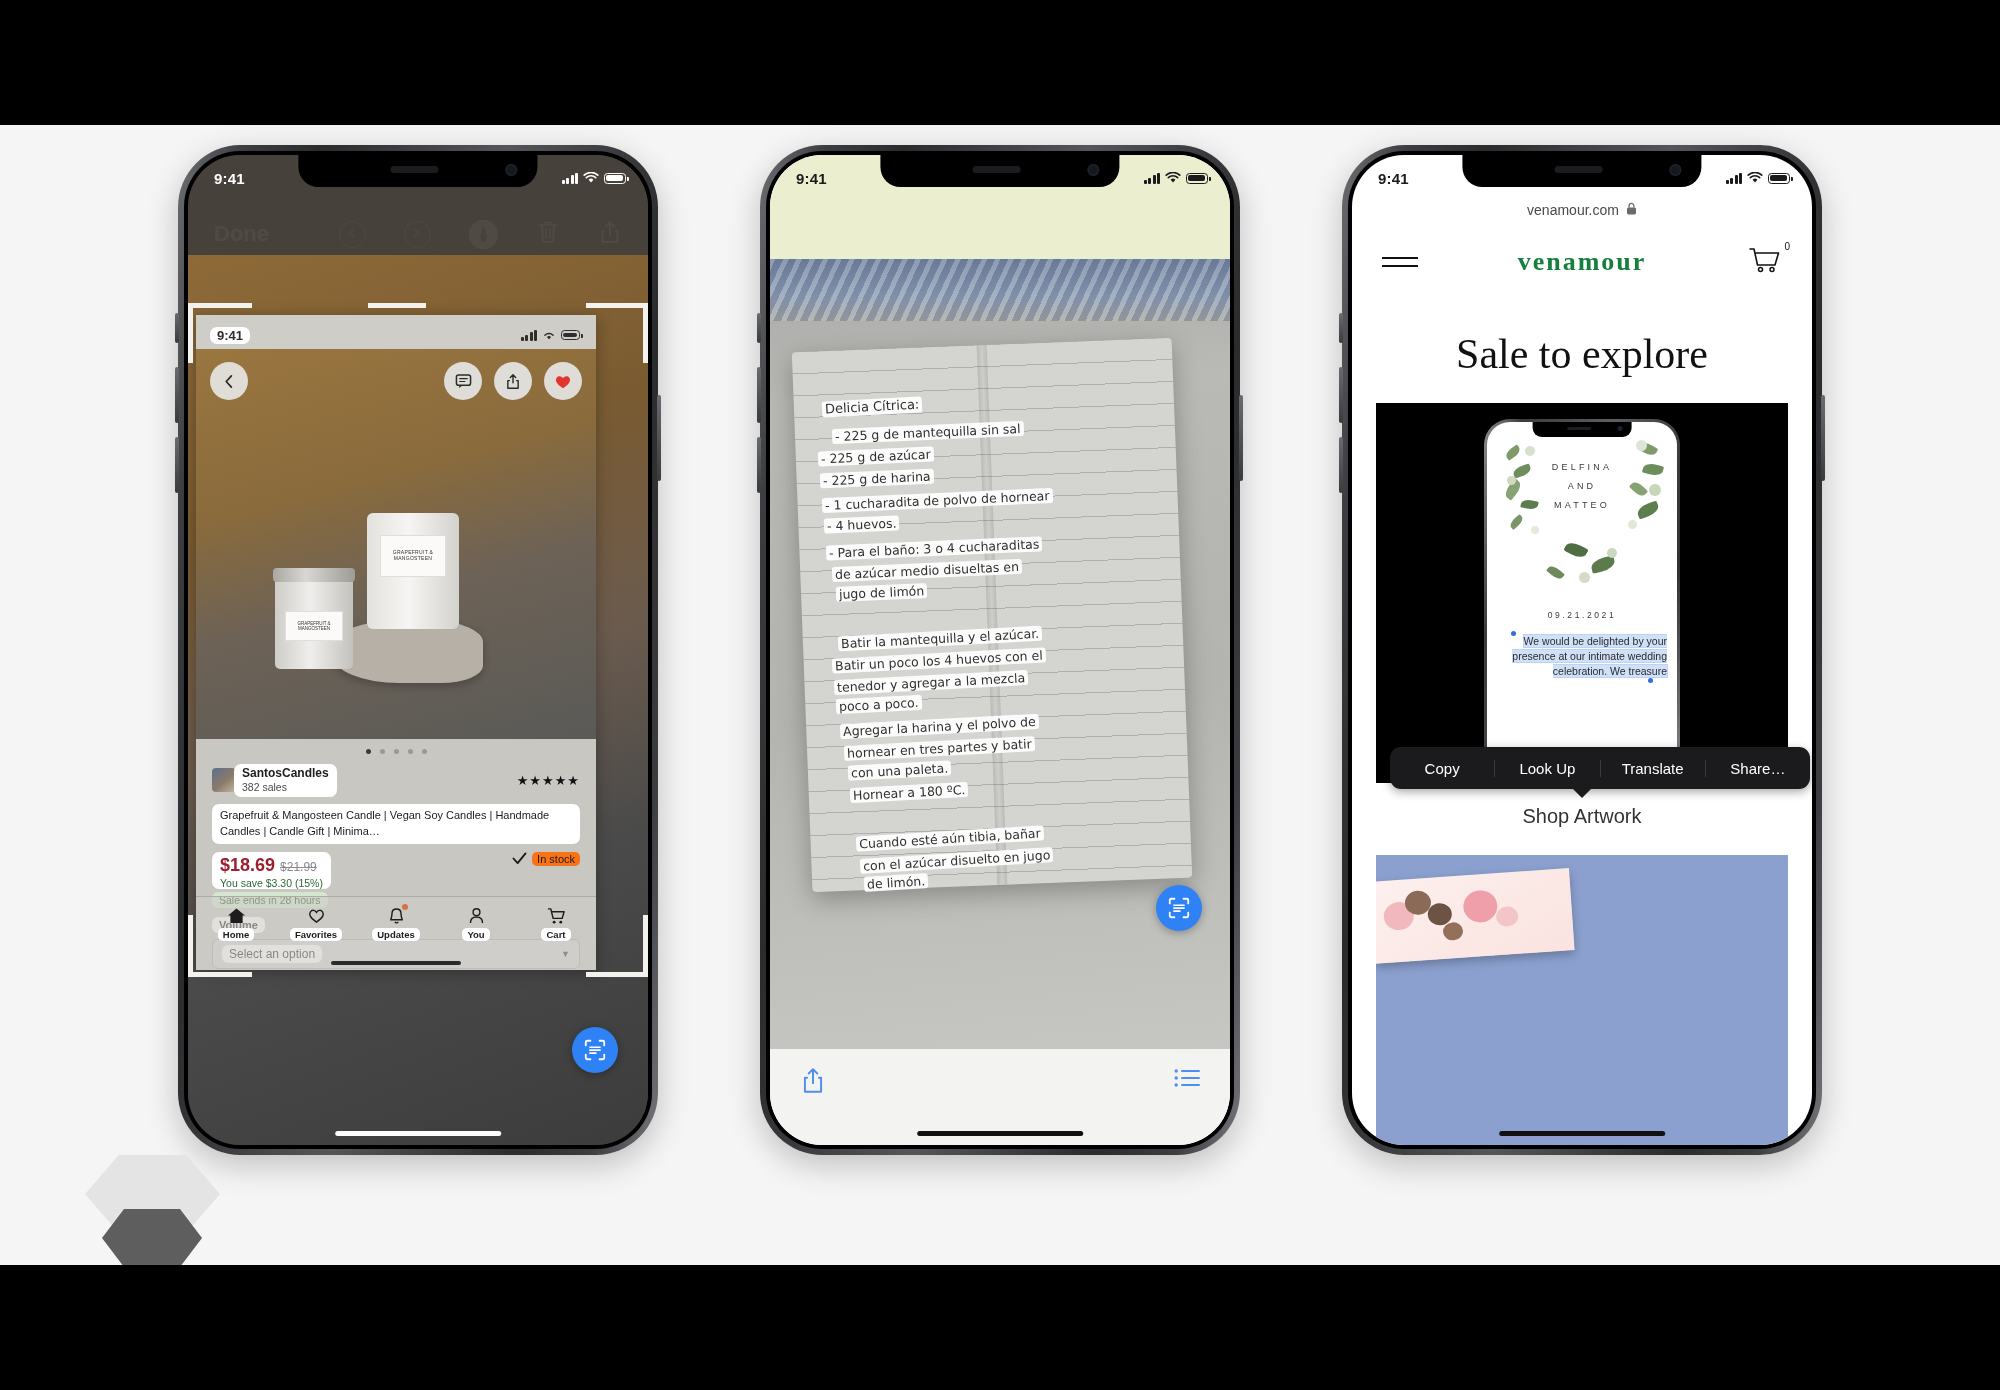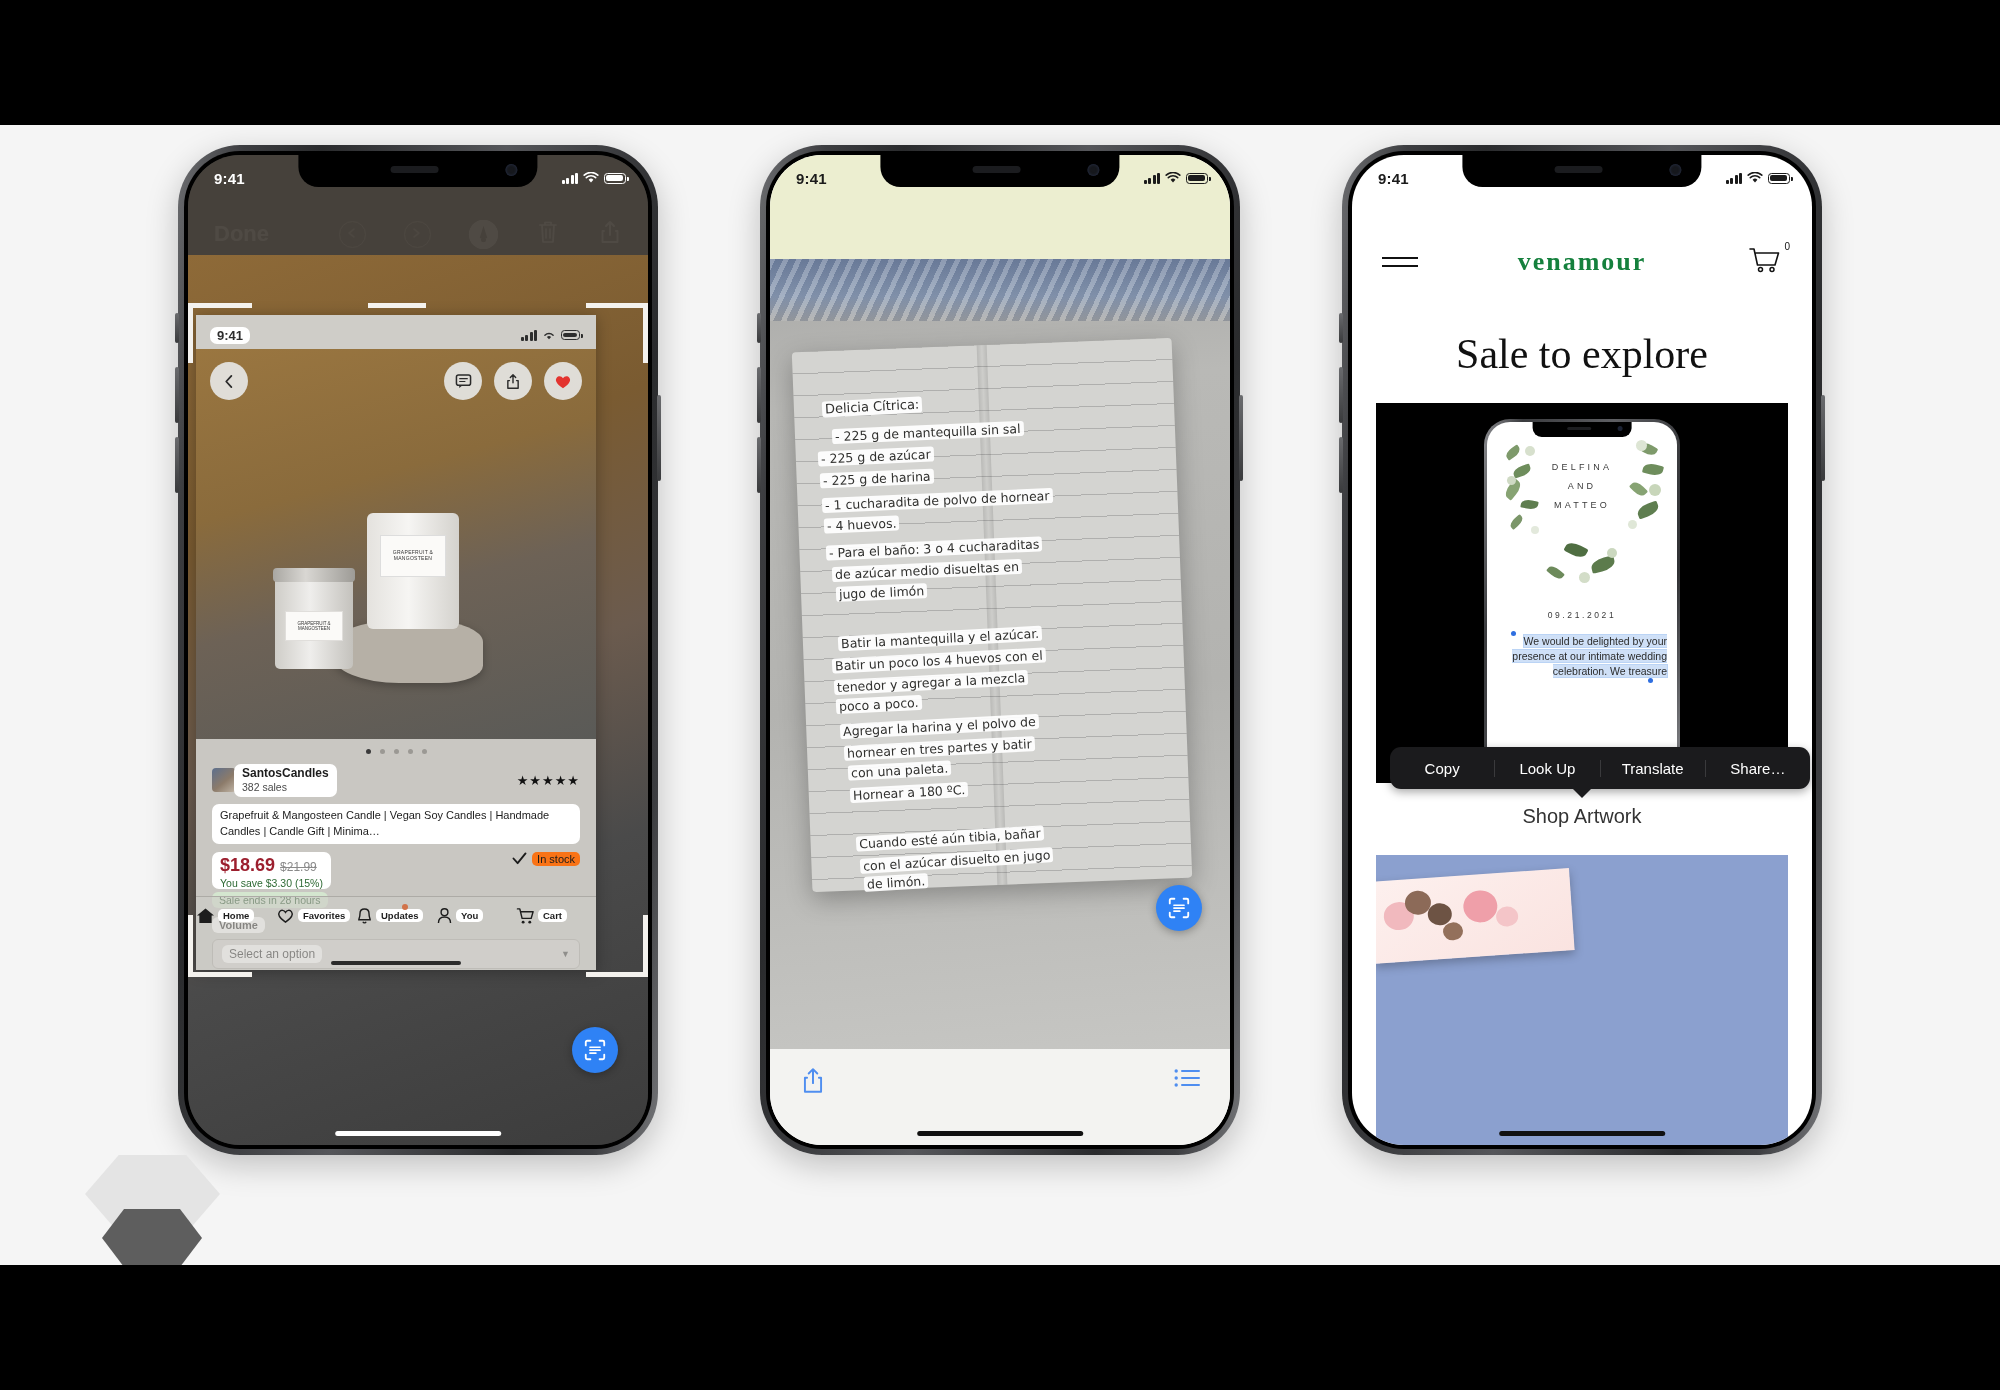--- a/index.html
+++ b/index.html
@@ -145,21 +145,21 @@
   .price-now{font-size:18px;font-weight:bold;color:#9c1f2e;display:inline;}
   .price-was{font-size:12px;color:#8a8a8a;text-decoration:line-through;margin-left:5px;}
   .price-save{font-size:10.5px;color:#2e6a34;margin-top:1px;}
   .sale-ends{display:inline-block;margin:3px 16px 0 16px;background:#d4e6cf;border-radius:6px;padding:2px 7px;font-size:10.5px;color:#1f4d22;}
   .instock{margin-left:auto;display:flex;align-items:center;gap:5px;font-size:11px;color:#1b1b1b;}
   .opt-label{margin:9px 16px 0 16px;display:inline-block;background:#fff;border-radius:6px;padding:2px 7px;font-size:11px;font-weight:bold;color:#1b1b1b;}
   .opt-select{margin:6px 16px 0 16px;height:30px;border:1px solid #a8a6a1;border-radius:6px;display:flex;align-items:center;padding:0 9px;background:rgba(255,255,255,.22);}
   .opt-select .val{background:#fff;border-radius:6px;padding:2px 7px;font-size:12px;color:#1b1b1b;}
   .opt-select .car{margin-left:auto;font-size:9px;color:#333;}
   .tabbar{position:absolute;bottom:0;left:0;right:0;height:74px;border-top:1px solid #adaba6;background:rgba(205,203,198,.6);display:flex;align-items:flex-start;padding-top:9px;}
-  .tab{flex:1;display:flex;flex-direction:row;align-items:center;gap:3px;position:relative;}
+  .tab{flex:1;display:flex;flex-direction:column;align-items:center;gap:3px;position:relative;}
   .tab .ti{color:#333;height:19px;display:flex;align-items:center;}
   .tab .tl{font-size:9.5px;color:#1d1d1d;background:#fff;border-radius:5px;padding:1px 5px;font-weight:bold;}
   .tab .badge{position:absolute;top:-2px;right:28px;width:6px;height:6px;border-radius:50%;background:#d2734a;}
   .is-homebar{position:absolute;bottom:5px;left:50%;transform:translateX(-50%);width:130px;height:4px;border-radius:3px;background:#2b2b2b;}
   .livetext-btn{position:absolute;width:46px;height:46px;border-radius:50%;background:#2f82f5;display:flex;align-items:center;justify-content:center;color:#fff;z-index:30;box-shadow:0 2px 8px rgba(0,0,0,.3);}
   #p1-live{right:30px;bottom:72px;}
 
   
   #phone2 { left:760px; top:20px; width:480px; height:1010px; }
   .p2-nav{position:absolute;top:0;left:0;right:0;height:104px;background:#eceed0;z-index:25;}
@@ -599,20 +599,29 @@
                   <path d="M8 10.4 L5.6 7.8 A3.4 3.4 0 0 1 10.4 7.8 Z" fill="currentColor"></path>
                   <path d="M3.3 5.6 A6.8 6.8 0 0 1 12.7 5.6" stroke="currentColor" stroke-width="1.6" fill="none" stroke-linecap="round"></path>
                   <path d="M1.2 3.2 A9.8 9.8 0 0 1 14.8 3.2" stroke="currentColor" stroke-width="1.6" fill="none" stroke-linecap="round"></path>
                 </svg>
               <span class="batt">
                   <i></i>
                 </span>
             </span>
           </div>
 
+          <div class="p3-urlbar">
+            <span>venamour.com</span>
+            <span>
+              <svg width="11" height="13" viewBox="0 0 11 13">
+                  <rect x="1" y="5.5" width="9" height="7" rx="1.4" fill="#6b6b6b"></rect>
+                  <path d="M3.1 5.5 V3.8 A2.4 2.4 0 0 1 7.9 3.8 V5.5" fill="none" stroke="#6b6b6b" stroke-width="1.3"></path>
+                </svg>
+            </span>
+          </div>
 
           <div class="p3-header">
             <span class="hamb">
                 <i></i>
                 <i></i>
               </span>
             <span class="brand">venamour</span>
             <span class="cartwrap">
               <svg width="34" height="28" viewBox="0 0 34 28">
                   <path d="M2 3 H6 L9.5 19 H27 L30.5 7 H8" fill="none" stroke="#111" stroke-width="1.6" stroke-linecap="round" stroke-linejoin="round"></path>

